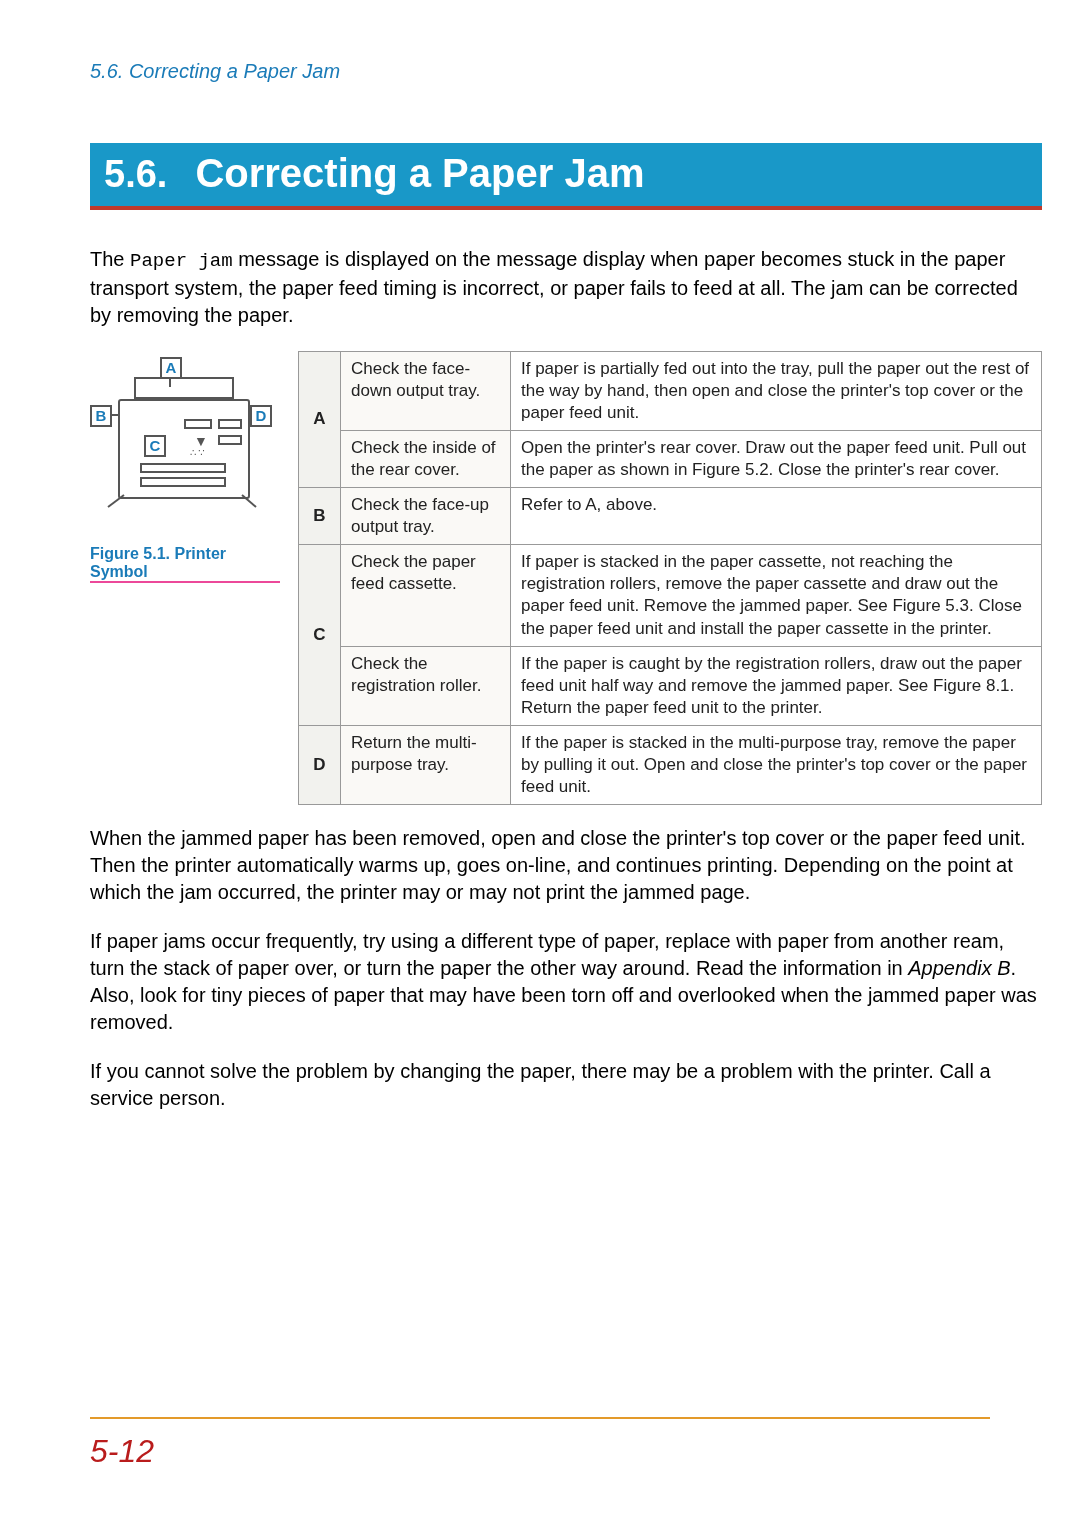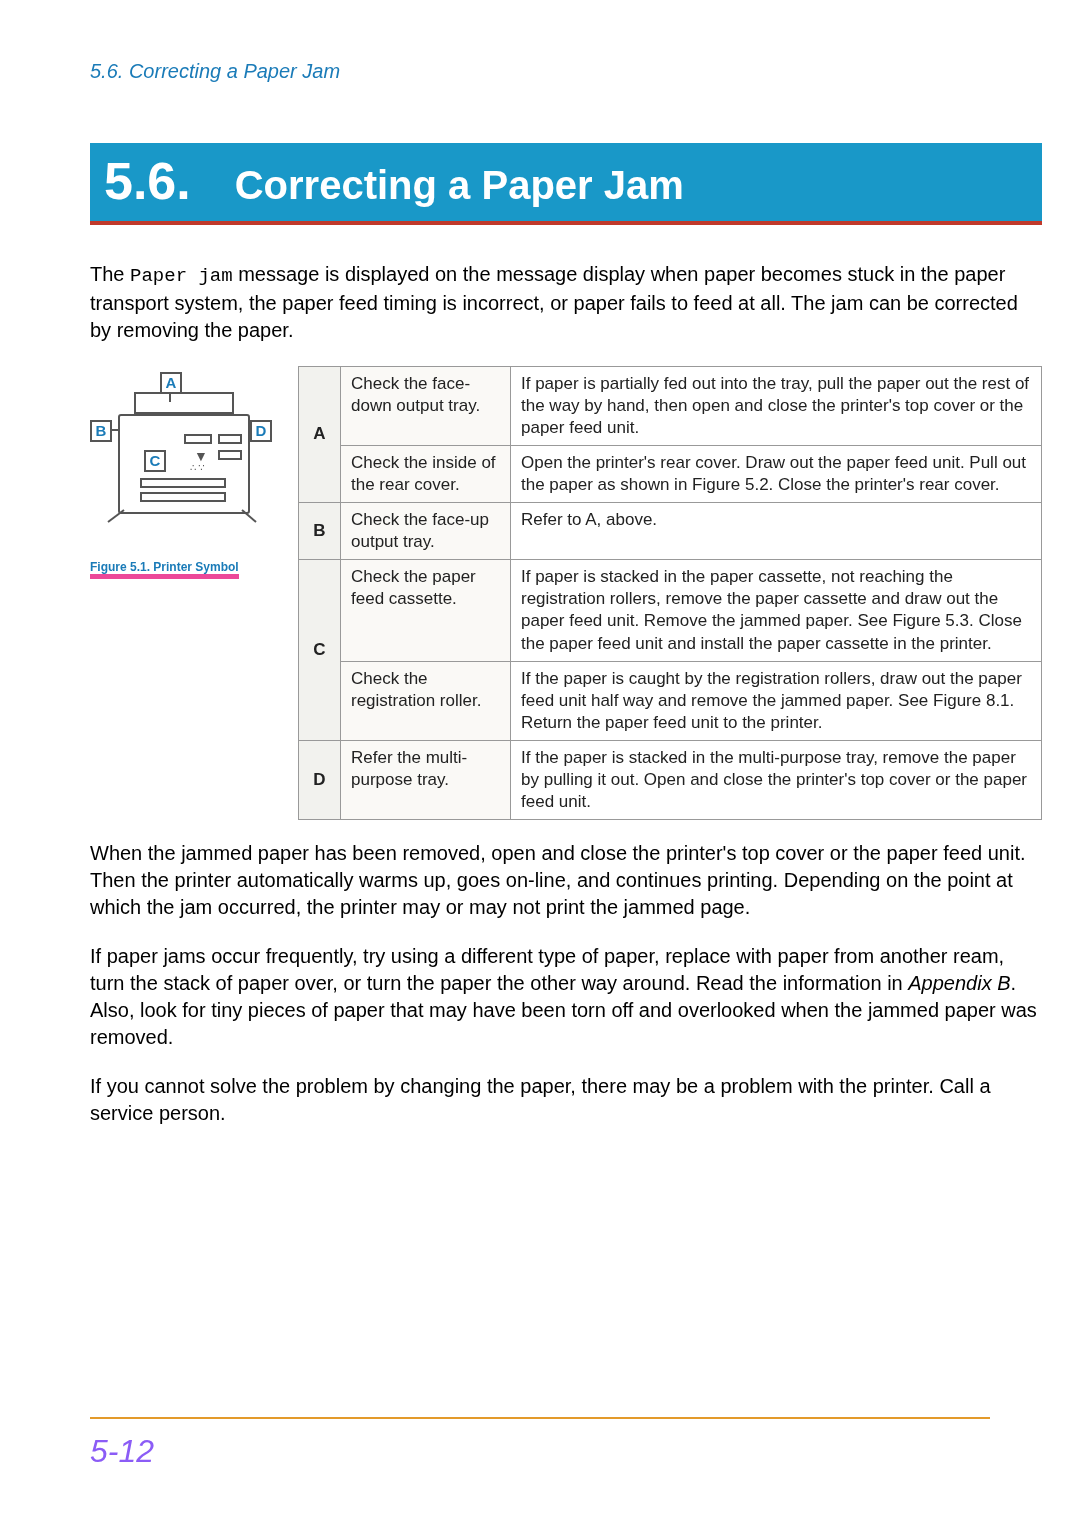--- a/index.html
+++ b/index.html
@@ -22,22 +22,22 @@
   }
   .heading-bar {
     background: #1998c8;
     padding: 8px 14px 10px 14px;
     border-bottom: 4px solid #c0392b;
     margin-bottom: 36px;
   }
   .heading-bar .num {
     color: #fff;
     font-weight: 700;
-    font-size: 52px;
-    margin-right: 44px;
+    font-size: 38px;
+    margin-right: 28px;
   }
   .heading-bar .title {
     color: #fff;
     font-weight: 700;
     font-size: 40px;
   }
   .para {
     font-size: 20px;
     line-height: 1.35;
     margin-bottom: 22px;
@@ -51,22 +51,22 @@
   .figref { font-style: italic; }
   .body-row {
     display: flex;
     gap: 18px;
     margin-bottom: 20px;
   }
   .fig-col { width: 190px; flex: 0 0 190px; }
   .fig-caption {
     color: #1a7bb8;
     font-weight: 700;
-    font-size: 12px;
-    border-bottom: 5px solid #ec4899;
+    font-size: 16px;
+    border-bottom: 2px solid #ec4899;
     display: inline-block;
     margin-top: 18px;
   }
   .diagram {
     width: 188px;
     height: 170px;
     position: relative;
     margin-top: 6px;
   }
   .d-box { position:absolute; border:2px solid #555; }
@@ -94,21 +94,21 @@
     width: 170px;
     background: #faf9f6;
     margin-top: 32px;
   }
   .footer {
     position: absolute;
     left: 90px; right: 90px; bottom: 56px;
     border-top: 2px solid #e39a2a;
   }
   .footer .pg {
-    color: #8b5cf6;
+    color: #b91c1c;
     font-style: italic;
     font-size: 32px;
     margin-top: 14px;
   }
 </style>
 </head>
 <body>
 
 <div class="page">
   <div class="header-link">5.6. Correcting a Paper Jam</div>
@@ -191,21 +191,21 @@
           <td class="check">Check the paper feed cassette.</td>
           <td>If paper is stacked in the paper cassette, not reaching the registration rollers, remove the paper cassette and draw out the paper feed unit. Remove the jammed paper. See Figure 5.3. Close the paper feed unit and install the paper cassette in the printer.</td>
         </tr>
         <tr>
           <td class="check">Check the registration roller.</td>
           <td>If the paper is caught by the registration rollers, draw out the paper feed unit half way and remove the jammed paper. See Figure 8.1. Return the paper feed unit to the printer.</td>
         </tr>
 
         <tr>
           <td class="key">D</td>
-          <td class="check">Refer the multi-purpose tray.</td>
+          <td class="check">Return the multi-purpose tray.</td>
           <td>If the paper is stacked in the multi-purpose tray, remove the paper by pulling it out. Open and close the printer's top cover or the paper feed unit.</td>
         </tr>
       </tbody>
         </table>
     </div>
   </div>
 
   <p class="para">When the jammed paper has been removed, open and close the printer's top cover or the paper feed unit. Then the printer automatically warms up, goes on-line, and continues printing. Depending on the point at which the jam occurred, the printer may or may not print the jammed page.</p>
 
   <p class="para">

